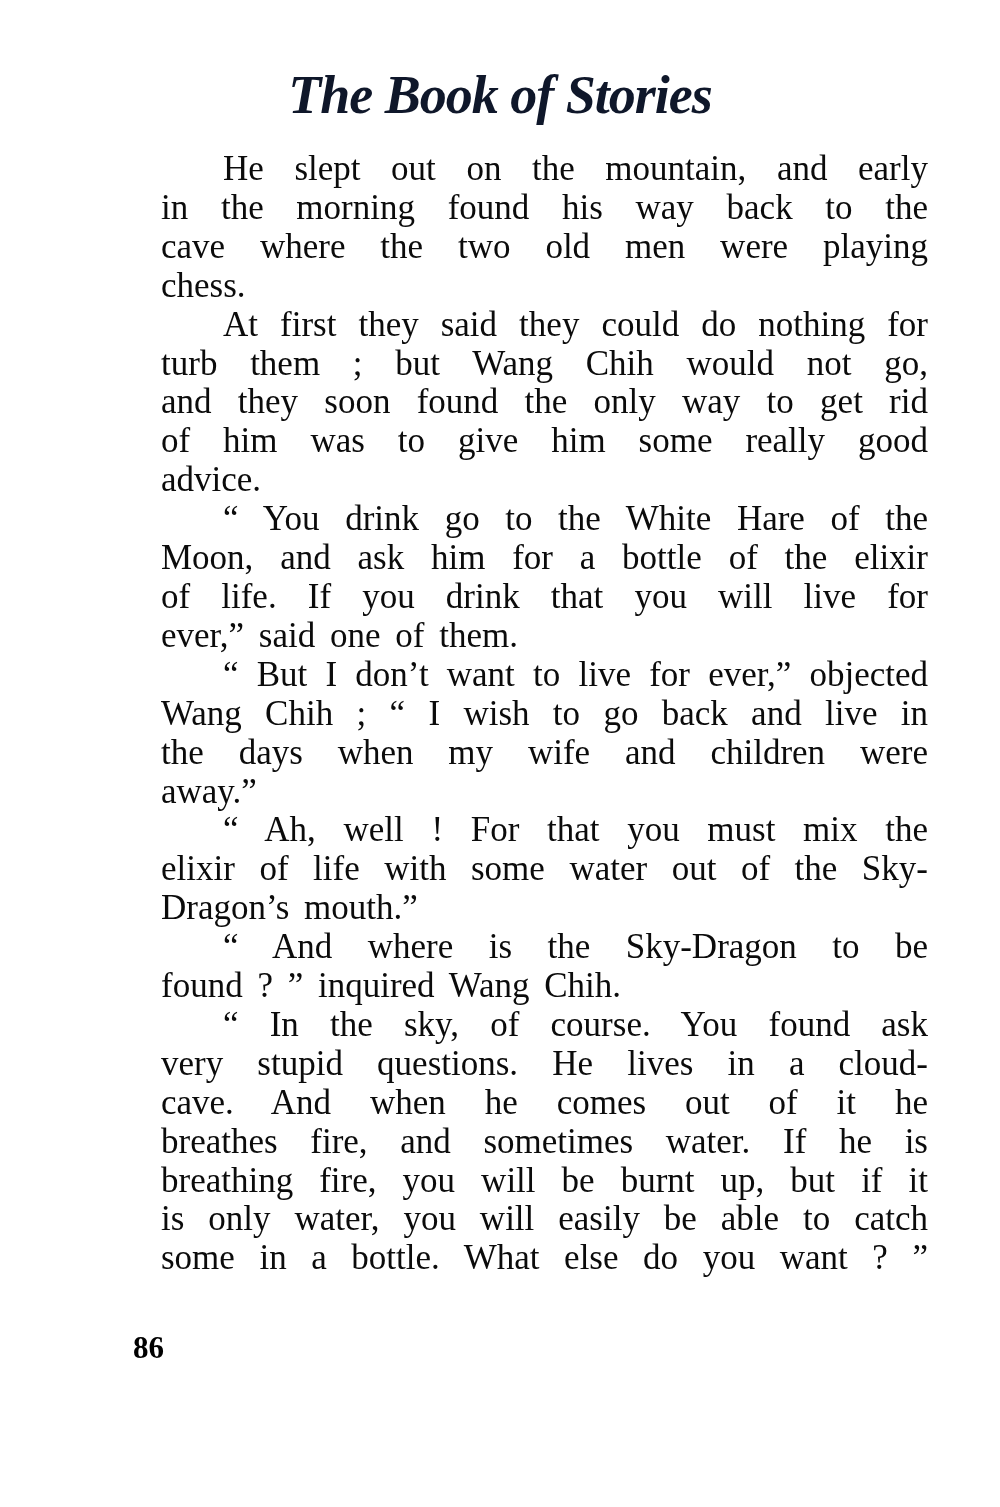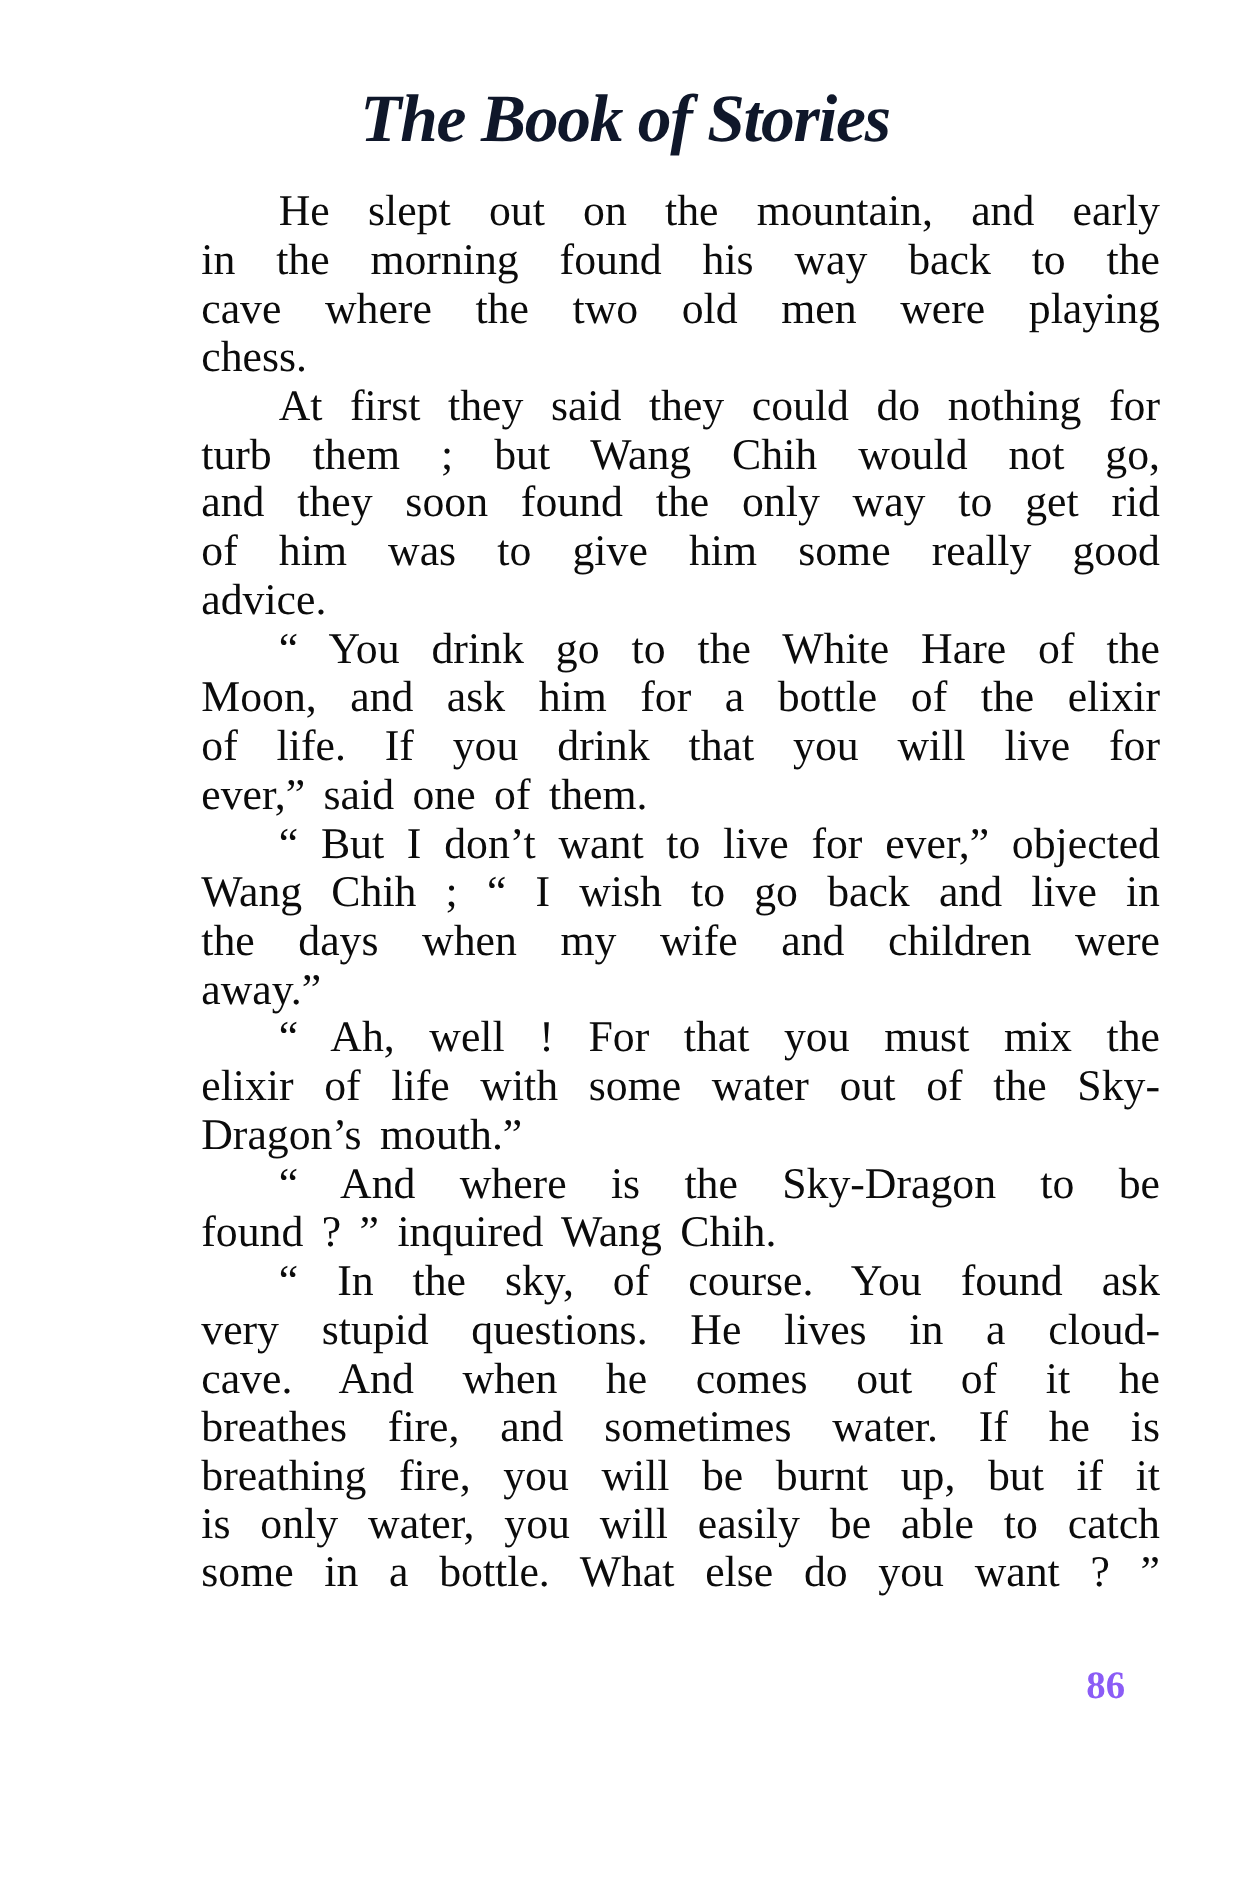--- a/index.html
+++ b/index.html
@@ -55,24 +55,24 @@
     word-spacing: 6px;
   }
   .line.indent {
     text-indent: 62px;
   }
   .folio {
     position: absolute;
     top: 1330px;
     left: 133px;
     width: 767px;
-    text-align: right;
+    text-align: left;
     font-weight: 700;
     font-size: 31px;
-    color: #8b5cf6;
+    color: #000000;
   }
 </style>
 </head>
 <body>
 
 <div class="page">
   <div class="title">The Book of Stories</div>
 
   <div class="body-block">
       <div class="paragraph">

